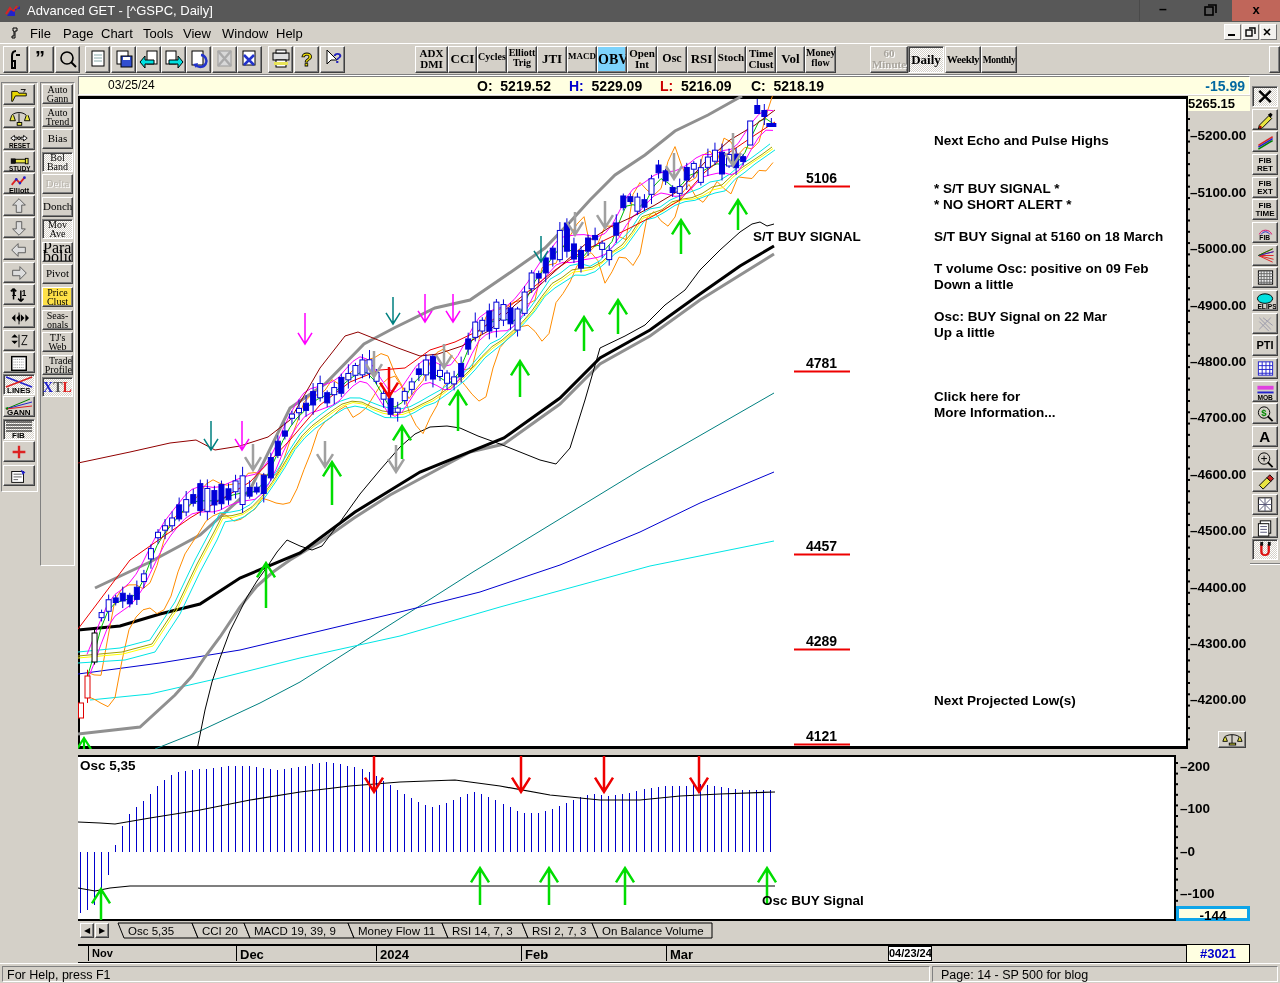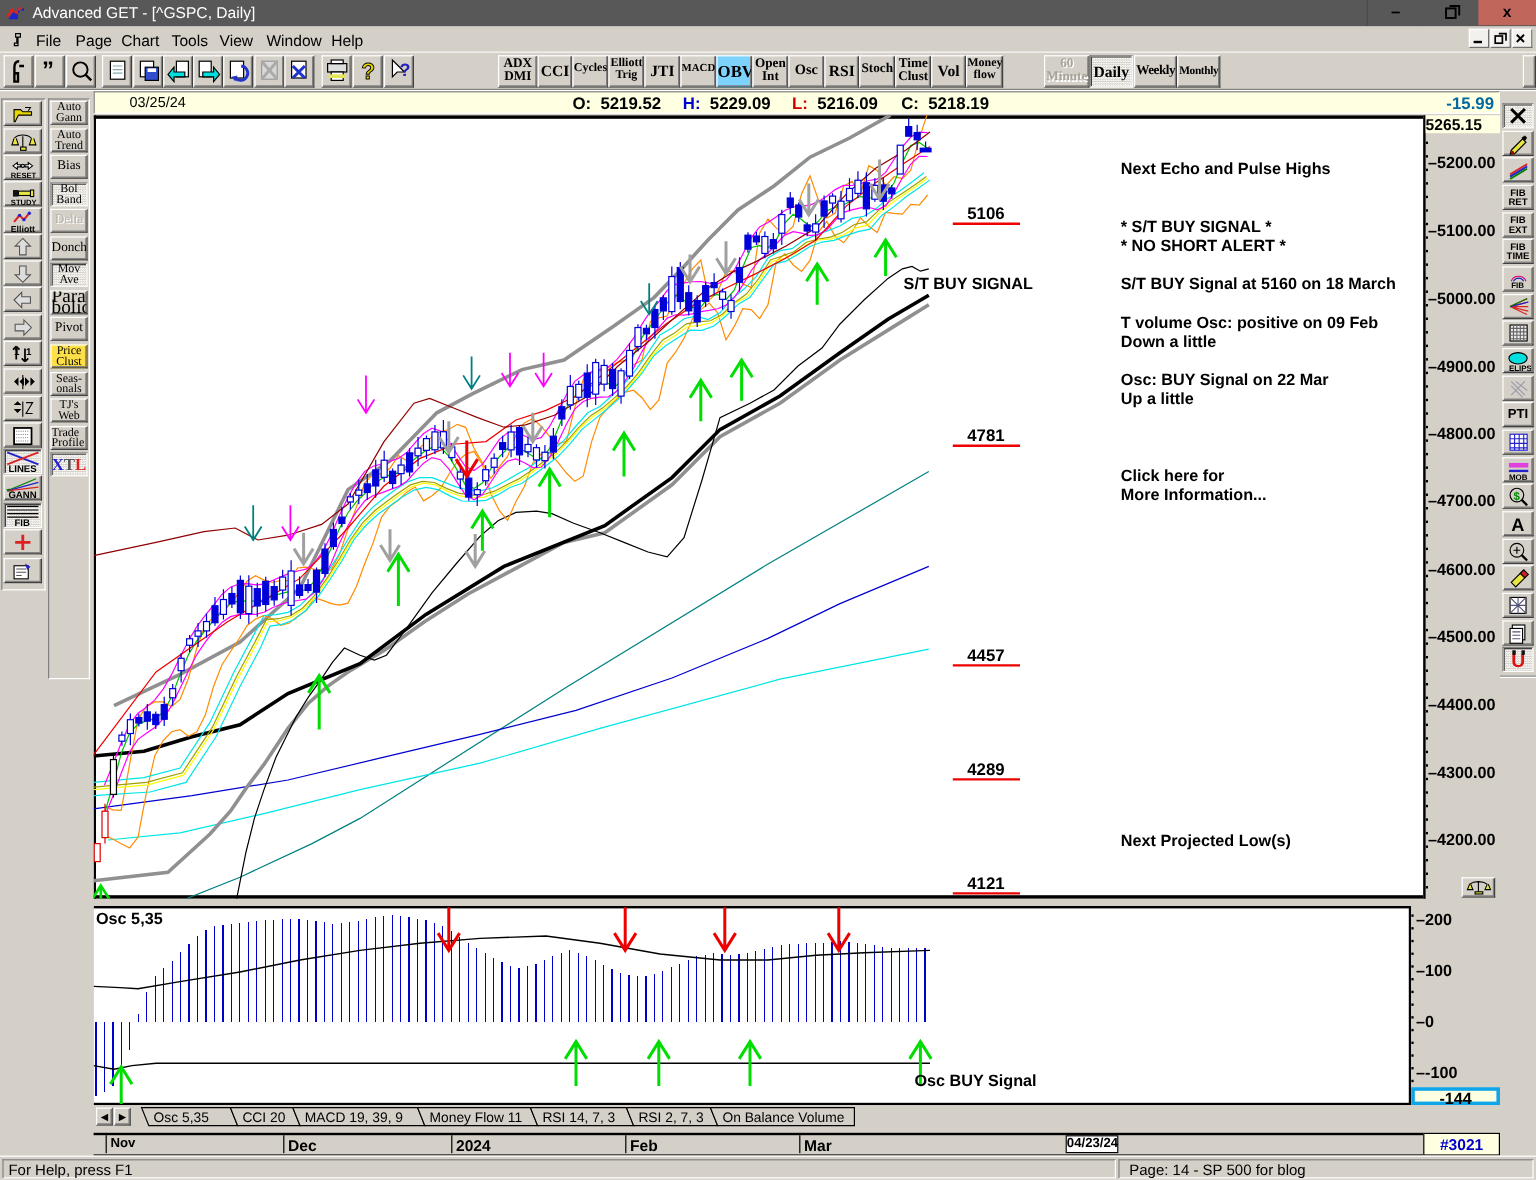--- a/index.html
+++ b/index.html
@@ -141,21 +141,21 @@
 <div style="position:absolute;left:42px;top:129.1px;width:31px;height:20px;background:#d4d0c8;border:1px solid;border-color:#ffffff #404040 #404040 #ffffff;box-shadow:inset -1px -1px 0 #808080;text-align:center;overflow:hidden;font-size:11px;line-height:11px;padding-top:3px;"><span class="serif">Bias</span></div>
 <div style="position:absolute;left:42px;top:151.65px;width:31px;height:20px;background-image:conic-gradient(#ffffff 25%,#d4d0c8 0 50%,#ffffff 0 75%,#d4d0c8 0);background-size:2px 2px;border:1px solid;border-color:#808080 #ffffff #ffffff #808080;box-shadow:inset 1px 1px 0 #404040;text-align:center;overflow:hidden;font-size:10px;line-height:9px;padding-top:0px;"><span class="serif">Bol<br>Band</span></div>
 <div style="position:absolute;left:42px;top:174.2px;width:31px;height:20px;background:#d4d0c8;border:1px solid;border-color:#ffffff #404040 #404040 #ffffff;box-shadow:inset -1px -1px 0 #808080;text-align:center;overflow:hidden;font-size:11px;line-height:11px;padding-top:3px;color:#b8b4ac;text-shadow:1px 1px 0 #fff;"><span class="serif">Delta</span></div>
 <div style="position:absolute;left:42px;top:196.75px;width:31px;height:20px;background:#d4d0c8;border:1px solid;border-color:#ffffff #404040 #404040 #ffffff;box-shadow:inset -1px -1px 0 #808080;text-align:center;overflow:hidden;font-size:11px;line-height:11px;padding-top:3px;"><span class="serif">Donch</span></div>
 <div style="position:absolute;left:42px;top:219.3px;width:31px;height:20px;background-image:conic-gradient(#ffffff 25%,#d4d0c8 0 50%,#ffffff 0 75%,#d4d0c8 0);background-size:2px 2px;border:1px solid;border-color:#808080 #ffffff #ffffff #808080;box-shadow:inset 1px 1px 0 #404040;text-align:center;overflow:hidden;font-size:10px;line-height:9px;padding-top:0px;"><span class="serif">Mov<br>Ave</span></div>
 <div style="position:absolute;left:42px;top:241.85px;width:31px;height:20px;background:#d4d0c8;border:1px solid;border-color:#ffffff #404040 #404040 #ffffff;box-shadow:inset -1px -1px 0 #808080;text-align:left;overflow:hidden;font-size:16px;line-height:9px;padding-top:0px;"><span class="serif">Para-<br>bolic</span></div>
 <div style="position:absolute;left:42px;top:264.4px;width:31px;height:20px;background:#d4d0c8;border:1px solid;border-color:#ffffff #404040 #404040 #ffffff;box-shadow:inset -1px -1px 0 #808080;text-align:center;overflow:hidden;font-size:11px;line-height:11px;padding-top:3px;"><span class="serif">Pivot</span></div>
 <div style="position:absolute;left:42px;top:286.95px;width:31px;height:20px;background:#fde047;border:1px solid;border-color:#ffffff #404040 #404040 #ffffff;box-shadow:inset -1px -1px 0 #808080;text-align:center;overflow:hidden;font-size:10px;line-height:9px;padding-top:0px;"><span class="serif">Price<br>Clust</span></div>
 <div style="position:absolute;left:42px;top:309.5px;width:31px;height:20px;background:#d4d0c8;border:1px solid;border-color:#ffffff #404040 #404040 #ffffff;box-shadow:inset -1px -1px 0 #808080;text-align:center;overflow:hidden;font-size:10px;line-height:9px;padding-top:0px;"><span class="serif">Seas-<br>onals</span></div>
 <div style="position:absolute;left:42px;top:332.05px;width:31px;height:20px;background:#d4d0c8;border:1px solid;border-color:#ffffff #404040 #404040 #ffffff;box-shadow:inset -1px -1px 0 #808080;text-align:center;overflow:hidden;font-size:10px;line-height:9px;padding-top:0px;"><span class="serif">TJ's<br>Web</span></div>
-<div style="position:absolute;left:42px;top:354.6px;width:31px;height:20px;background:#d4d0c8;border:1px solid;border-color:#ffffff #404040 #404040 #ffffff;box-shadow:inset -1px -1px 0 #808080;text-align:left;overflow:hidden;font-size:10px;line-height:9px;padding-top:0px;"><span class="serif">Trade<br>Profile</span></div>
+<div style="position:absolute;left:42px;top:354.6px;width:31px;height:20px;background:#d4d0c8;border:1px solid;border-color:#ffffff #404040 #404040 #ffffff;box-shadow:inset -1px -1px 0 #808080;text-align:right;overflow:hidden;font-size:10px;line-height:9px;padding-top:0px;"><span class="serif">Trade<br>Profile</span></div>
 <div style="position:absolute;left:42px;top:377.15px;width:31px;height:20px;background-image:conic-gradient(#ffffff 25%,#d4d0c8 0 50%,#ffffff 0 75%,#d4d0c8 0);background-size:2px 2px;border:1px solid;border-color:#808080 #ffffff #ffffff #808080;box-shadow:inset 1px 1px 0 #404040;text-align:center;font-size:14px;line-height:18px;font-weight:bold;"><span class="serif"><span style="color:#2222cc">X</span><span style="color:#555">T</span><span style="color:#dd2222">L</span></span></div>
 <div style="position:absolute;left:3px;top:84px;width:32px;height:21px;background:#d4d0c8;border:1px solid;border-color:#ffffff #404040 #404040 #ffffff;box-shadow:inset -1px -1px 0 #808080;"></div>
 <svg style="position:absolute;left:7px;top:85px" width="24" height="20" viewBox="0 0 24 22">
     <path d="M4 18 V7 h6 l2 2 h8 v3 H8 l-3 6 Z" fill="#e8d800" stroke="#000"></path>
     <path d="M14 5 h5 l-2 3" stroke="#000" fill="none"></path>
   </svg>
 <div style="position:absolute;left:3px;top:107px;width:32px;height:21px;background:#d4d0c8;border:1px solid;border-color:#ffffff #404040 #404040 #ffffff;box-shadow:inset -1px -1px 0 #808080;"></div>
 <svg style="position:absolute;left:7px;top:108px" width="24" height="20" viewBox="0 0 24 22">
     <path d="M4 8 C8 4 16 4 20 8 M12 6 v10" stroke="#000" fill="none"></path>
     <path d="M4 8 l-2 6 h6 l-2 -6 M20 8 l-2 6 h6 l-2 -6" fill="#e8e440" stroke="#000"></path>

